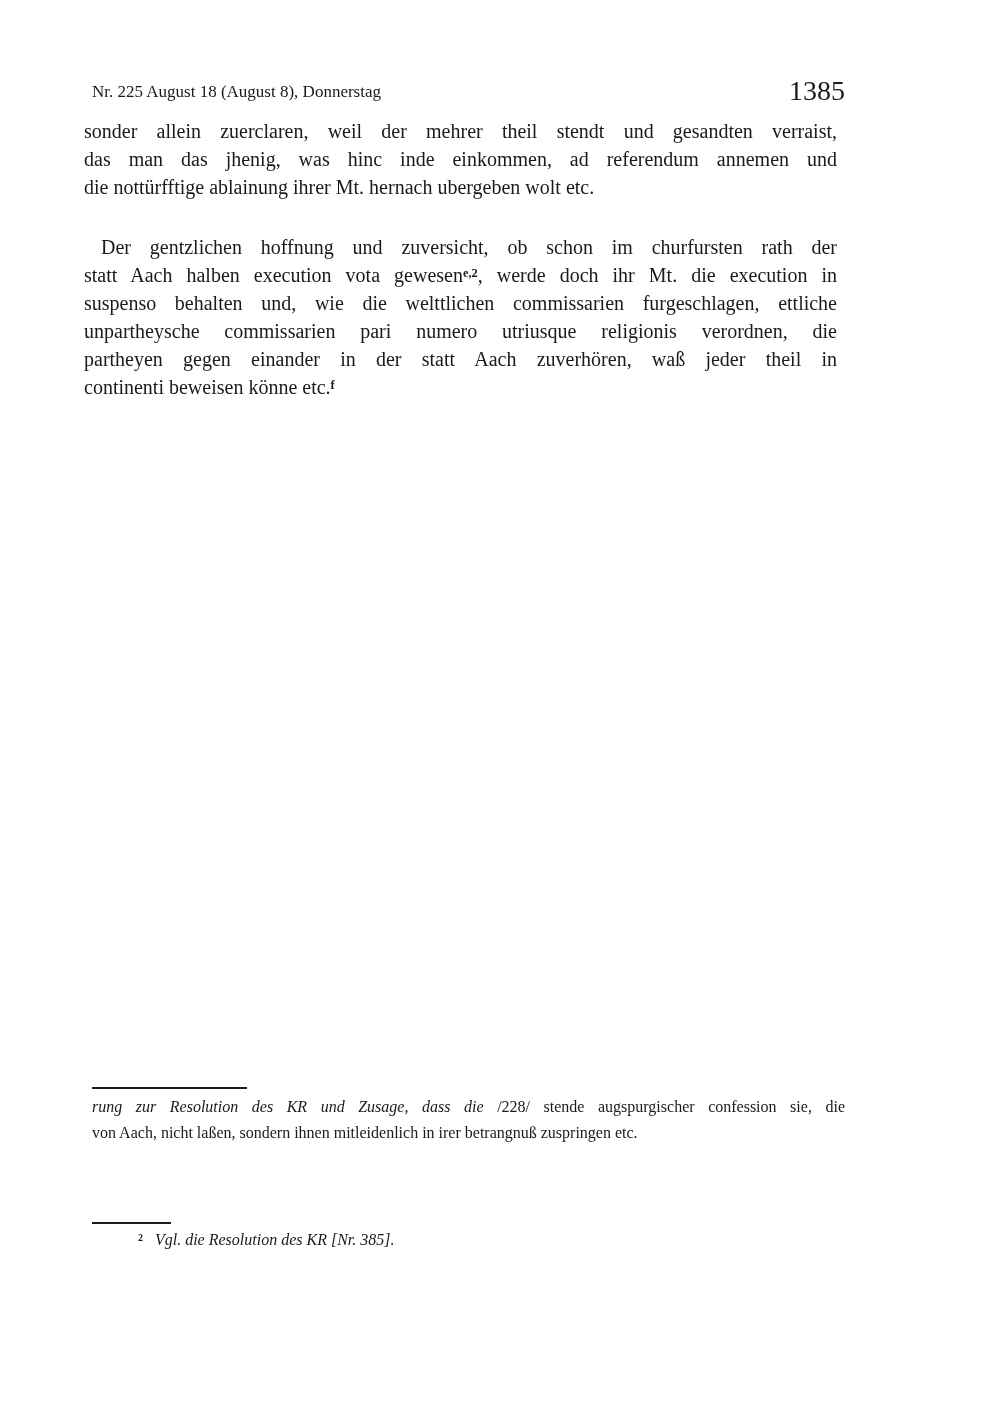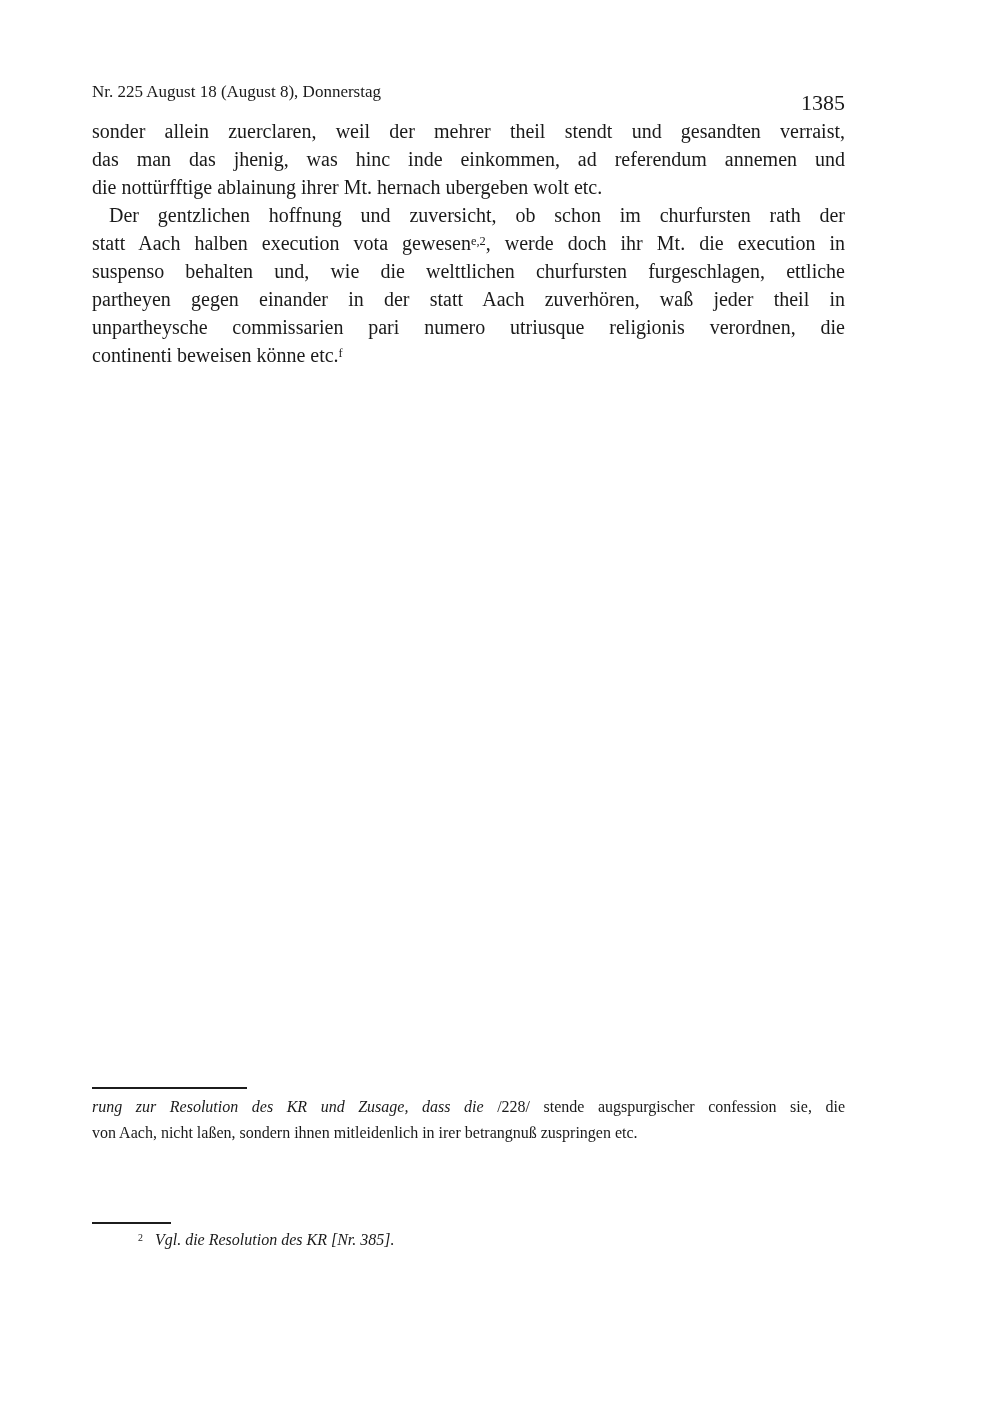--- a/index.html
+++ b/index.html
@@ -4,30 +4,30 @@
 <style>
   html,body { margin:0; padding:0; background:#ffffff; }
   .page {
     position:relative; width:1004px; height:1418px; background:#ffffff;
     color:#1a1a1a; font-family:"Liberation Serif","DejaVu Serif",serif;
     overflow:hidden;
   }
   .running-header { position:absolute; top:79px; left:92px; width:753px; height:26px; }
   .running-title { position:absolute; left:0; width:100%; text-align:left;
     font-size:17px; line-height:26px; }
-  .page-num { position:absolute; right:0; top:-1px; font-size:22px; line-height:26px;margin-top:12px; }
+  .page-num { position:absolute; right:0; top:-1px; font-size:28px; line-height:26px; }
 
-  .body-text { position:absolute; top:117px; left:92px; width:753px;
+  .body-text { position:absolute; top:117px; left:84px; width:753px;
     font-size:20px; line-height:28px; }
 
   .tline { text-align:justify; text-align-last:justify; }
   .tline.last { text-align-last:left; }
-  .body-text .tline.indent { text-indent:17px; }
+  .body-text .tline.indent { text-indent:17px;margin-top:32px; }
 
-  .sup { font-size:62%; position:relative; top:-0.42em; line-height:0; }
+  .sup { font-size:62%; position:relative; top:-0.42em; line-height:0;font-weight:bold; }
   .it { font-style:italic; }
 
   .rule { position:absolute; height:2px; background:#1c1c1c; }
   .rule-1 { top:1087px; left:92px; width:155px; }
   .rule-2 { top:1222px; left:92px; width:79px; }
 
   .apparatus { position:absolute; top:1094px; left:92px; width:753px;
     font-size:16px; line-height:25.5px; }
   .apparatus .tline.indent { text-indent:16px; }
 
@@ -47,23 +47,23 @@
 
   <div class="body-text">
     <div>
         <div class="tline"><span>sonder allein zuerclaren, weil der mehrer theil stendt und gesandten verraist,</span></div>
         <div class="tline"><span>das man das jhenig, was hinc inde einkommen, ad referendum annemen und</span></div>
         <div class="tline last"><span>die nottürfftige ablainung ihrer Mt. hernach ubergeben wolt etc.</span></div>
       </div>
     <div>
         <div class="tline indent"><span>Der gentzlichen hoffnung und zuversicht, ob schon im churfursten rath der</span></div>
         <div class="tline"><span>statt Aach halben execution vota gewesen</span><span class="sup">e,2</span><span>, werde doch ihr Mt. die execution in</span></div>
-        <div class="tline"><span>suspenso behalten und, wie die welttlichen churfursten furgeschlagen, ettliche</span></div>
+        <div class="tline"><span>suspenso behalten und, wie die welttlichen commissarien furgeschlagen, ettliche</span></div>
+        <div class="tline"><span>unpartheysche commissarien pari numero utriusque religionis verordnen, die</span></div>
         <div class="tline"><span>partheyen gegen einander in der statt Aach zuverhören, waß jeder theil in</span></div>
-        <div class="tline"><span>unpartheysche commissarien pari numero utriusque religionis verordnen, die</span></div>
         <div class="tline last"><span>continenti beweisen könne etc.</span><span class="sup">f</span></div>
       </div>
   </div>
 
   <div class="rule rule-1"></div>
 
   <div class="apparatus">
     <div>
         <div class="tline"><span class="it">rung zur Resolution des KR und Zusage, dass die </span><span>/228/ stende augspurgischer confession sie, die</span></div>
         <div class="tline last"><span>von Aach, nicht laßen, sondern ihnen mitleidenlich in irer betrangnuß zuspringen etc.</span></div>

